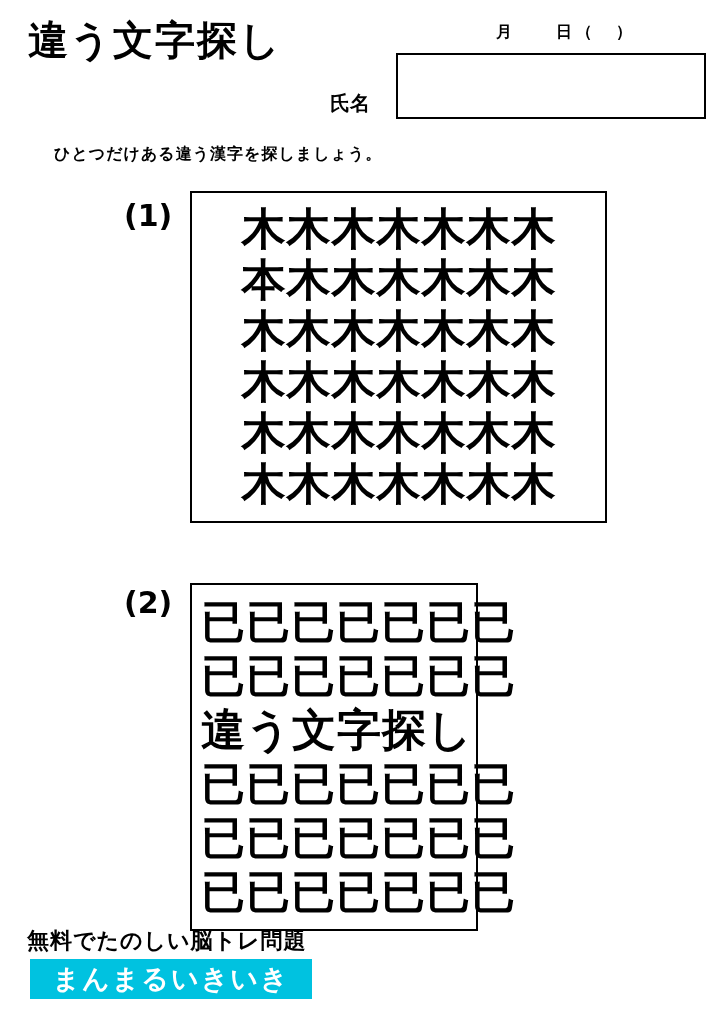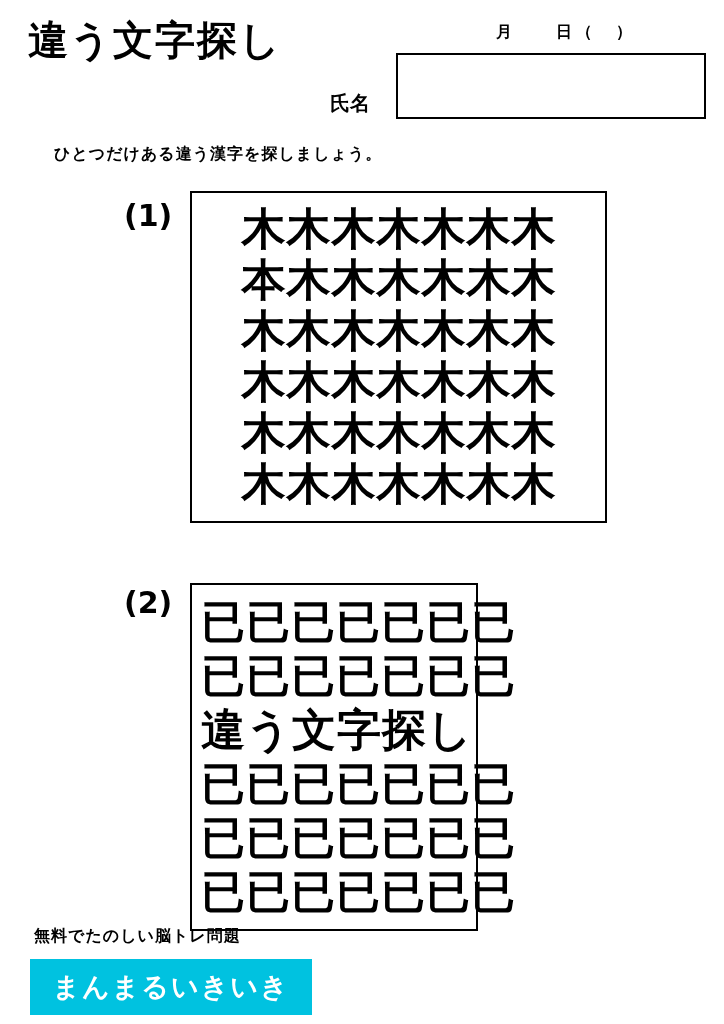--- a/index.html
+++ b/index.html
@@ -40,23 +40,23 @@
   .grid-row {
     font-size: 44px;
     font-weight: 900;
     letter-spacing: 1px;
     white-space: nowrap;
   }
   .p1-box .grid-row { line-height: 51px; }
   .p2-box .grid-row { line-height: 54px; }
 
   
-  .footer-tagline { left: 34px; top: 926px; font-size: 16px; font-weight: 700; letter-spacing: 1px; }
+  .footer-tagline { left: 27px; top: 926px; font-size: 22px; font-weight: 700; letter-spacing: 1px; }
   .brand-banner {
-    left: 30px; top: 959px; width: 282px; height: 56px;
+    left: 30px; top: 959px; width: 282px; height: 40px;
     display: flex; align-items: center; justify-content: center;
     color: #ffffff; font-size: 27px; font-weight: 800; letter-spacing: 2px;
   }
   .download-note { right: 18px; top: 948px; font-size: 15px; text-align: right; letter-spacing: 0.5px; }
   .footer-url { right: 18px; top: 974px; font-size: 19px; text-align: right; letter-spacing: 0.5px; }
 </style>
 </head>
 <body>
 
 <div class="page">

